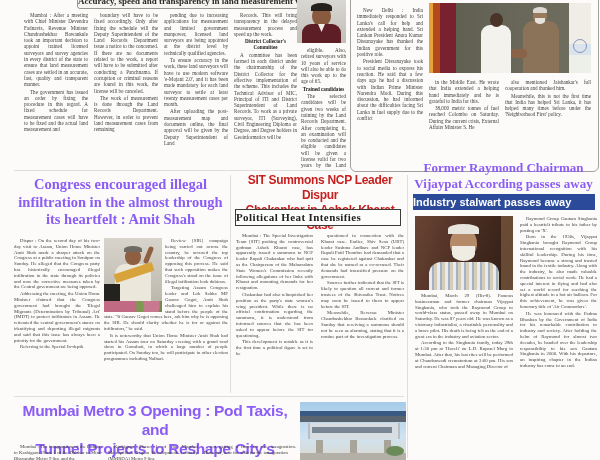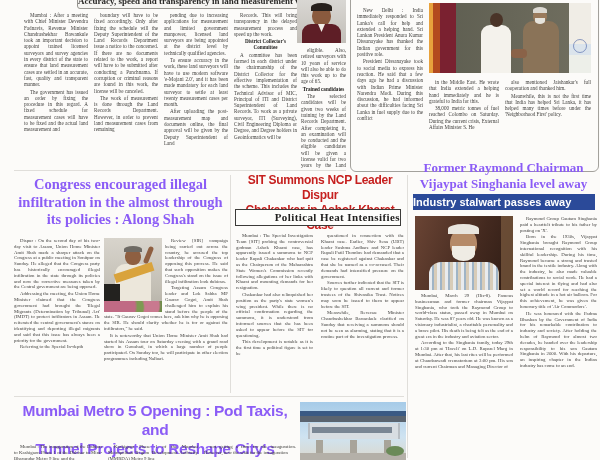--- a/index.html
+++ b/index.html
@@ -11,21 +11,21 @@
   .para{margin:0 0 1px 0;text-indent:6px;}
   .para.subhead{text-align:center;font-weight:bold;text-indent:0;color:#232220;margin:1px 0;}
   .para.hline{text-indent:0;text-align:center;margin:0;}
   .headline{position:absolute;font-weight:bold;color:#8b5cf6;text-align:center;}
   .serifhead{font-family:"Liberation Serif",serif;}
   .sanshead{font-family:"Liberation Sans",sans-serif;letter-spacing:-0.3px;}
   .kickerbox{position:absolute;border:1px solid #979590;border-radius:3px;overflow:hidden;background:#f6f5f2;}
   .kickertext{position:absolute;left:0;right:0;top:4px;text-align:center;font-weight:bold;font-size:9px;
               white-space:nowrap;color:#2a2927;}
   .slbox{position:absolute;border:1px solid #a3a19c;border-radius:6px;background:#fcfbf9;overflow:hidden;}
-  .subheadbox{position:absolute;border:1.5px solid #3c3b39;background:#fdfdfb;text-align:right;
+  .subheadbox{position:absolute;border:1.5px solid #3c3b39;background:#fdfdfb;text-align:left;
               font-weight:bold;font-size:11px;line-height:14px;color:#222120;letter-spacing:0.4px;}
   .banner{position:absolute;text-align:left;color:#ffffff;font-family:"Liberation Sans",sans-serif;
           font-weight:bold;font-size:11px;line-height:16px;}
   .vrule{position:absolute;width:1px;background:#e0deda;}
   .hrule{position:absolute;height:1px;background:#e0deda;}
   .photo{position:absolute;overflow:hidden;}
   .ph-bg{position:absolute;left:0;top:0;right:0;bottom:0;}
   .ph-float{float:left;position:relative;width:58px;height:74px;margin:0 3px 2px 0;overflow:hidden;}
   .ph-block{position:relative;overflow:hidden;margin:0 0 3px 0;}
   .wrapcol{position:absolute;font-size:4.8px;line-height:5.8px;color:#3f3e3c;text-align:justify;overflow:hidden;}
@@ -103,21 +103,21 @@
   </section>
 
   <div class="hrule" style="left:14px;top:170px;width:332px"></div>
   <div class="vrule" style="left:230px;top:175px;height:218px"></div>
   <div class="vrule" style="left:407px;top:175px;height:283px"></div>
 
   <section class="abs" style="left:0;top:170px;width:230px;height:226px">
     <div class="headline serifhead" style="left:14px;top:6px;width:213px;font-size:14.5px;line-height:17.5px">
         <p class="para hline">Congress encouraged illegal</p>
         <p class="para hline">infiltration in the almost through</p>
-        <p class="para hline">its policies : Along Shah</p>
+        <p class="para hline">its heartfelt : Amit Shah</p>
       </div>
 
     <div class="col" style="left:14px;top:68px;width:86px;height:157px">
         <p class="para">Dispur : On the second day of his two-day visit to Assam, Union Home Minister Amit Shah made a sharper attack on the Congress at a public meeting in Sonitpur on Sunday. He alleged that the Congress party has historically encouraged illegal infiltration in the state through its policies and now the corrective measures taken by the Central government are being opposed.</p>
         <p class="para">Addressing the meeting, the Union Home Minister claimed that the Congress government had brought the 'Illegal Migrants (Determination by Tribunal) Act' (IMDT) to protect infiltrators in Assam. He reiterated the central government's stance on identifying and deporting illegal migrants and said that this issue has always been a priority for the government.</p>
         <p class="para">Referring to the Special In-depth</p>
       </div>
 
     <div class="wrapcol" style="left:104px;top:68px;width:124px;height:157px">
       <div class="ph-float" title="Amit Shah speaking with raised finger at a public meeting">
@@ -154,21 +154,21 @@
     <div class="col" style="left:90px;top:63px;width:83px;height:160px">
         <p class="para">questioned in connection with the Kharat case. Earlier, Shiv Sena (UBT) leader Sushma Andhare and NCP leader Rupali Patil Thombre had demanded that a case be registered against Chakankar and that she be named as a co-accused. Their demands had intensified pressure on the government.</p>
         <p class="para">Sources further indicated that the SIT is likely to question all current and former trustees of the Shivanika Trust. Notices may soon be issued to them to appear before the SIT.</p>
         <p class="para">Meanwhile, Revenue Minister Chandrashekhar Bawankule clarified on Sunday that receiving a summons should not be seen as alarming, stating that it is a routine part of the investigation process.</p>
       </div>
   </section>
 
   <section class="abs" style="left:408px;top:158px;width:192px;height:290px">
     <div class="headline serifhead" style="left:2px;top:2px;width:187px;font-size:13px;line-height:16px">
         <p class="para hline">Former Raymond Chairman</p>
-        <p class="para hline">Vijaypat Singhania level away</p>
+        <p class="para hline">Vijaypat According passes away</p>
       </div>
     <div class="banner" style="left:5px;top:36px;width:182px;height:16px;background:#2b4a99">
       <span>Industry stalwart passes away</span>
     </div>
 
     <div class="abs" style="left:7px;top:58px;width:98px;height:230px;overflow:hidden">
       <div class="ph-block" style="width:98px;height:74px" title="Vijaypat Singhania, elderly man with white beard in striped shirt">
         <div class="ph-bg" style="background:linear-gradient(110deg,#6a4434,#43291f 60%,#2e1c14)"></div>
         <div class="abs" style="right:0;top:0;width:12px;height:74px;background:#7d5d40;opacity:0.7"></div>
         <div class="abs" style="left:14px;top:46px;width:70px;height:28px;border-radius:12px 12px 0 0;background:repeating-linear-gradient(90deg,#e8ebee 0 3px,#9fb4c6 3px 5px,#d8ccb8 5px 8px)"></div>
@@ -186,21 +186,21 @@
         <p class="para">Raymond Group Gautam Singhania paid a heartfelt tribute to his father by posting on 'X'.</p>
         <p class="para">Born in the 1930s, Vijaypat Singhania brought Raymond Group international recognition with his skillful leadership. During his time, Raymond became a strong and trusted brand in the textile industry. Along with the industry, he also made valuable contributions to social work. He had a special interest in flying and had also set a world record for reaching the highest altitude in a hot air balloon. For this achievement, he was given the honorary title of 'Air Commodore'.</p>
         <p class="para">He was honoured with the Padma Bhushan by the Government of India for his remarkable contribution to industry and society. After holding the helm of Raymond for almost two decades, he handed over the leadership responsibility to his son Gautam Singhania in 2000. With his departure, an inspiring chapter in the Indian industry has come to an end.</p>
       </div>
   </section>
 
   <div class="hrule" style="left:14px;top:396px;width:390px"></div>
 
   <section class="abs" style="left:0;top:398px;width:440px;height:62px">
     <div class="headline sanshead" style="left:10px;top:3px;width:290px;font-size:15.5px;line-height:19px">
-        <p class="para hline">Mumbai Metro 5 Opening : Pod Taxis, and</p>
+        <p class="para hline">Mumbai Metro 3 Opening : Pod Taxis, and</p>
         <p class="para hline">Tunnel Projects to Reshape City's Commute</p>
       </div>
     <div class="col" style="left:14px;top:46px;width:88px;height:30px">
         <p class="para">Mumbai : The inauguration of the Dahisar to Kashigaon Phase 1 of the Dahisar to Mira-Bhayandar Metro 9 line and the</p>
       </div>
     <div class="col" style="left:108px;top:46px;width:90px;height:30px">
         <p class="para">Kashigaon Phase 1 of the Mumbai Metropolitan Region Development Authority (MMRDA) Metro 9 line</p>
       </div>
     <div class="col" style="left:204px;top:46px;width:92px;height:30px">
         <p class="para">not getting a time for the inauguration. However, now the wait for the inauguration</p>

